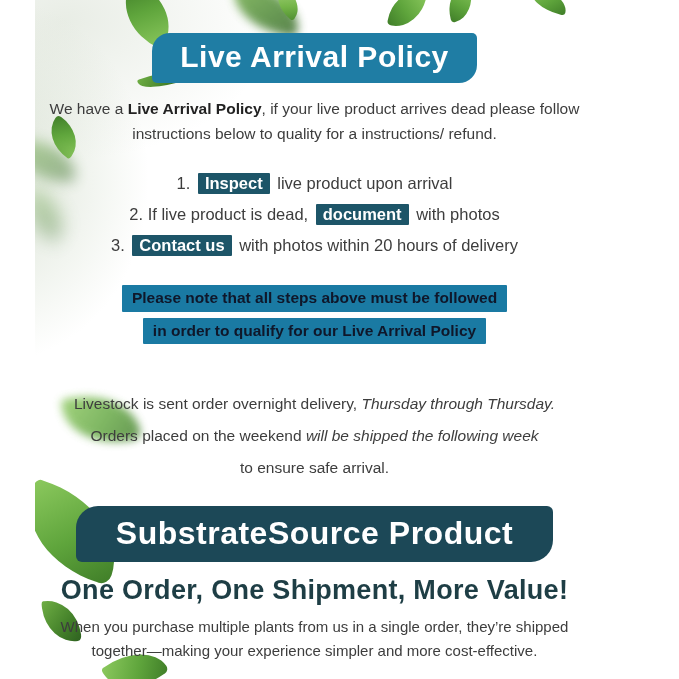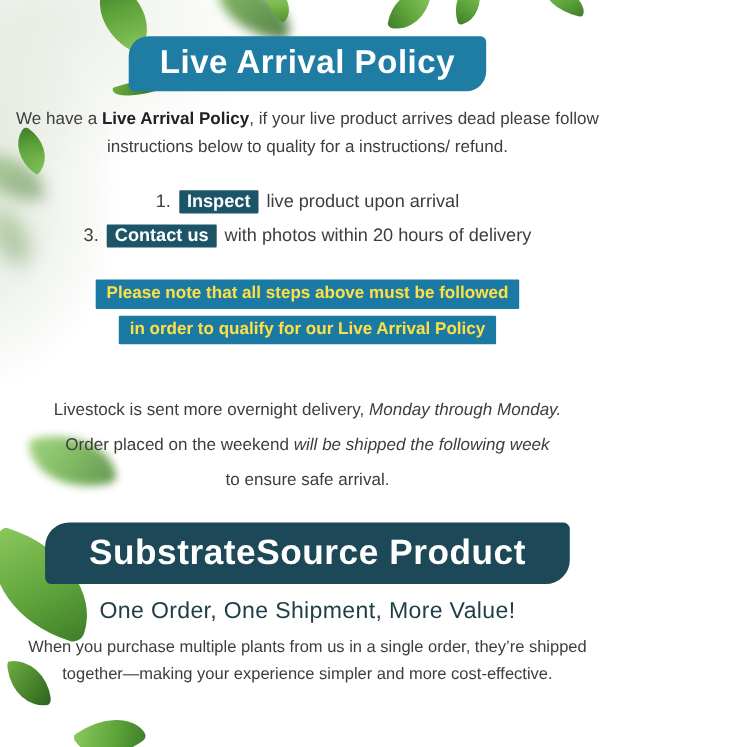--- a/index.html
+++ b/index.html
@@ -6,20 +6,21 @@
   .canvas{
     position:relative;
     width:559px;height:679px;
     overflow:hidden;
     font-family:"Liberation Sans","DejaVu Sans",sans-serif;
     background:
       radial-gradient(220px 260px at -40px 180px, rgba(190,205,180,.55), rgba(255,255,255,0) 70%),
       radial-gradient(300px 200px at 30px 20px, rgba(205,215,198,.45), rgba(255,255,255,0) 70%),
       radial-gradient(200px 160px at 700px 400px, rgba(214,228,205,.5), rgba(255,255,255,0) 70%),
       #ffffff;
+    margin-left: 35px;
   }
   
   .leaf{
     position:absolute;
     background:linear-gradient(135deg,#8cc95e 0%,#5fa53c 55%,#3f7d28 100%);
     border-radius:6% 94% 10% 90% / 12% 88% 14% 86%;
     pointer-events:none;
   }
   .leaf.dark{background:linear-gradient(135deg,#6fae44 0%,#44812a 60%,#2e6120 100%);}
   .leaf.light{background:linear-gradient(135deg,#a9d67f 0%,#74b548 60%,#4e8d30 100%);}
@@ -43,28 +44,28 @@
   }
   .intro{width:540px;margin:13px auto 0;font-size:15.5px;line-height:25px;}
   .intro b{color:#222;}
   .steps{margin-top:22px;font-size:16.5px;line-height:31px;}
   .hl{
     background:var(--highlight-teal);color:#fff;font-weight:bold;
     padding:1px 7px 2px;border-radius:1px;margin:0 3px;
   }
   .noteblock{margin-top:21px;line-height:1;}
   .noteline{
-    display:inline-block;background:var(--note-teal);color:#fde047;
+    display:inline-block;background:var(--note-teal);color:#0f172a;
     font-weight:bold;font-size:15.5px;padding:5px 10px 6px;margin:3px 0;
     border-radius:1px;
   }
   .livestock{margin-top:41px;font-size:15.5px;line-height:32px;}
   .livestock i{font-style:italic;}
   .subheading{
-    margin-top:13px;font-size:21px;font-weight:normal;
+    margin-top:13px;font-size:27px;font-weight:bold;
     color:var(--heading-teal);letter-spacing:.3px;
   }
   .closing{width:540px;margin:9px auto 0;font-size:15px;line-height:24px;}
 </style>
 </head>
 <body>
 
 <div class="canvas">
 
   <div class="leaf" style="left:84px;top:-10px;width:56px;height:50px;transform:rotate(205deg);"></div>
@@ -91,31 +92,32 @@
   <div class="content">
 
     <div class="banner banner1">
       <span>Live Arrival Policy</span>
     </div>
 
     <p class="intro"><span>We have a </span><b>Live Arrival Policy</b><span>, if your live product arrives dead please follow instructions below to quality for a instructions/ refund.</span></p>
 
     <div class="steps">
       <div><span>1.</span><span> </span><span class="hl">Inspect</span><span> live product upon arrival</span></div>
+      <div><span>2.</span><span> If live product is dead, </span><span class="hl">document</span><span> with photos</span></div>
       <div><span>3.</span><span> </span><span class="hl">Contact us</span><span> with photos within 20 hours of delivery</span></div>
     </div>
 
     <div class="noteblock">
       <div><span class="noteline">Please note that all steps above must be followed</span></div>
       <div><span class="noteline">in order to qualify for our Live Arrival Policy</span></div>
     </div>
 
     <div class="livestock">
-      <div><span>Livestock is sent more overnight delivery, </span><i>Monday through Monday.</i></div>
-      <div><span>Order placed on the weekend </span><i>will be shipped the following week</i></div>
+      <div><span>Livestock is sent order overnight delivery, </span><i>Thursday through Thursday.</i></div>
+      <div><span>Orders placed on the weekend </span><i>will be shipped the following week</i></div>
       <div>to ensure safe arrival.</div>
     </div>
 
     <div class="banner banner2">
       <span>SubstrateSource Product</span>
     </div>
 
     <div class="subheading">One Order, One Shipment, More Value!</div>
 
     <p class="closing">When you purchase multiple plants from us in a single order, they’re shipped together—making your experience simpler and more cost-effective.</p>

